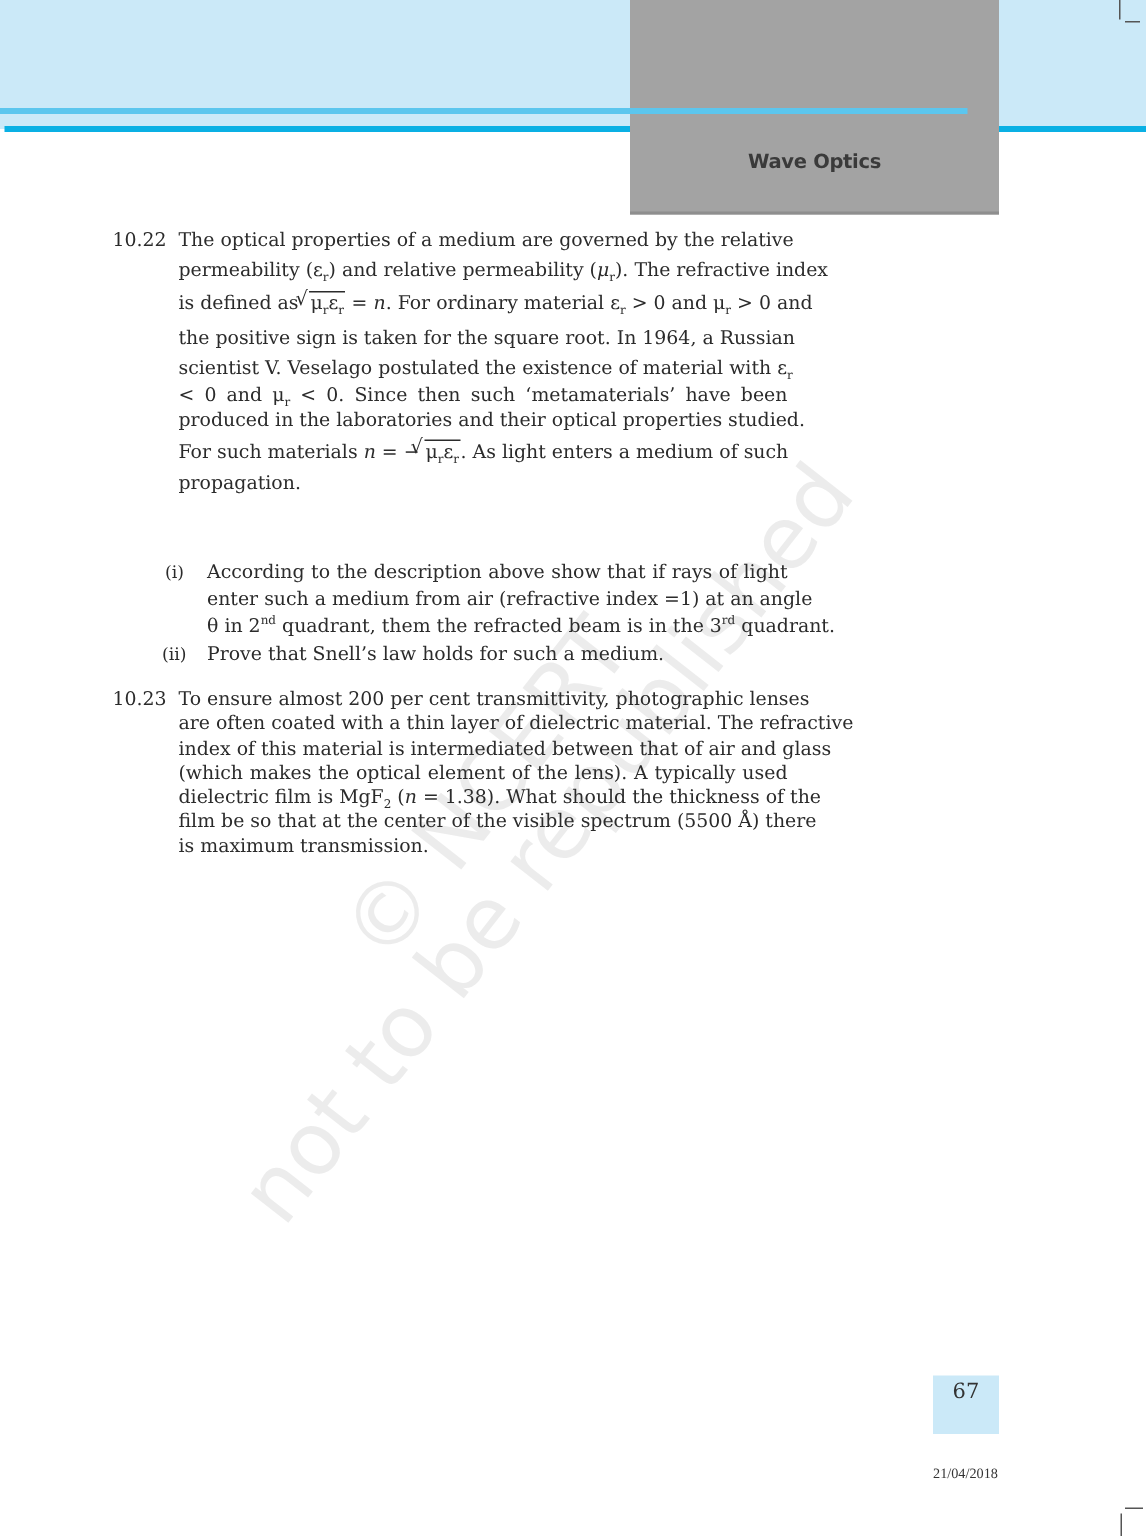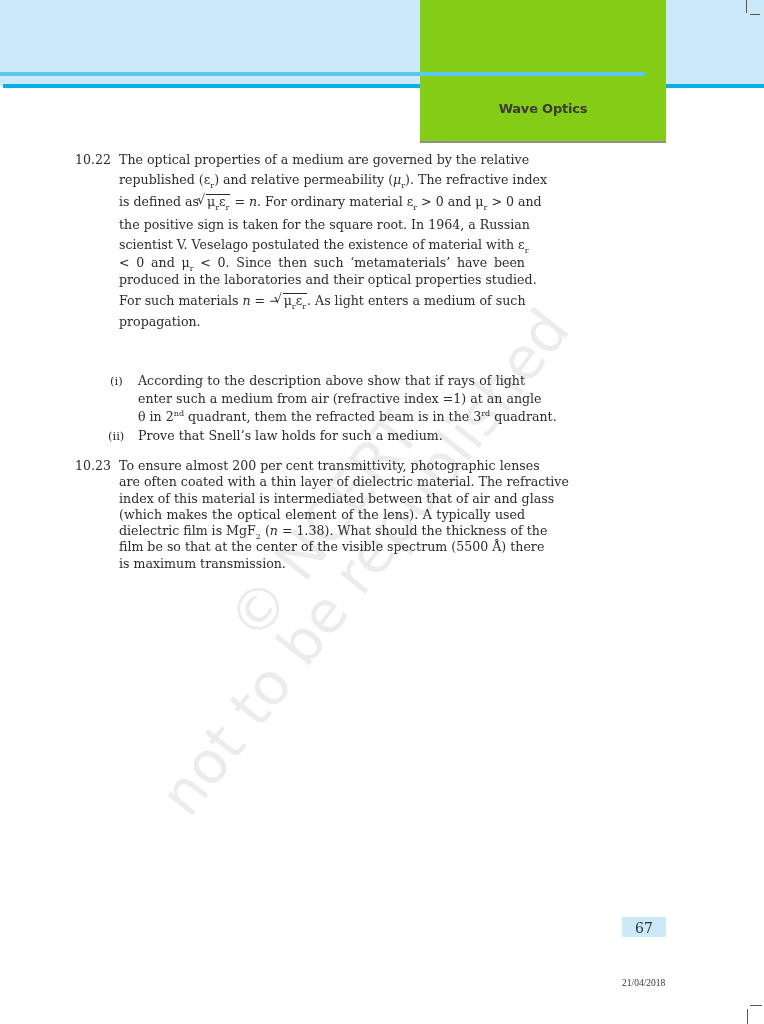--- a/index.html
+++ b/index.html
@@ -7,21 +7,21 @@
       width: 764px; height: 1024px; position: relative; overflow: hidden;
       background: #ffffff;
       font-family: "DejaVu Serif", "Liberation Serif", serif;
       color: #2a2a2a;
     }
     .band { position: absolute; left: 0; top: 0; width: 764px; height: 86px; background: #cbe9f8; }
     .line-light { position: absolute; left: 0; top: 72px; width: 645px; height: 4px; background: #5cc6ee; z-index: 3; }
     .line-dark { position: absolute; left: 3px; top: 84px; width: 761px; height: 4px; background: #0ab0e4; z-index: 1; }
     .gray-box {
       position: absolute; left: 420px; top: 0; width: 246px; height: 141px;
-      background: #84cc16; border-bottom: 2px solid #8e8e8e; z-index: 2;
+      background: #a3a3a3; border-bottom: 2px solid #8e8e8e; z-index: 2;
     }
     .chapter-title {
       position: absolute; left: 0; right: 0; top: 101px; text-align: center;
       font-family: "DejaVu Sans", "Liberation Sans", sans-serif;
       font-size: 13px; font-weight: bold; color: #3a3a3a; letter-spacing: -0.2px;
     }
     .crop-mark { position: absolute; background: #555; }
 
     .content { position: absolute; left: 0; top: 0; width: 764px; }
     .q {
@@ -48,21 +48,21 @@
 
     .watermark {
       position: absolute; color: rgba(200,200,200,0.35);
       font-family: "DejaVu Sans", "Liberation Sans", sans-serif;
       transform-origin: left bottom; white-space: nowrap; z-index: 0; pointer-events: none;
     }
     .wm1 { left: 268px; top: 585px; font-size: 58px; transform: rotate(-52deg); }
     .wm2 { left: 200px; top: 760px; font-size: 58px; transform: rotate(-52deg); }
 
     .page-num {
-      position: absolute; left: 622px; top: 917px; width: 44px; height: 20px;
+      position: absolute; left: 622px; top: 917px; width: 44px; height: 39px;
       background: #cbe9f8; text-align: center; line-height: 22px;
       font-size: 14px; color: #333;
     }
     .date {
       position: absolute; left: 622px; top: 978px;
       font-family: Liberation Serif, serif; font-size: 9.5px; color: #333;
     }
   </style>
 </head>
 <body>
@@ -81,21 +81,21 @@
 
 <div class="watermark wm1">© NCERT</div>
 <div class="watermark wm2">not to be republished</div>
 
 <div class="content">
 
   <div class="q" style="top:150px;">
     <span class="num">10.22</span>
     <div class="text">
       <span class="line">The optical properties of a medium are governed by the relative</span>
-      <span class="line"><span>republished (ε</span><sub>r</sub><span>) and relative permeability (</span><span class="it">μ</span><sub>r</sub><span>). The refractive index</span></span>
+      <span class="line"><span>permeability (ε</span><sub>r</sub><span>) and relative permeability (</span><span class="it">μ</span><sub>r</sub><span>). The refractive index</span></span>
       <span class="line tall"><span>is defined as</span> <span class="sqrt"><span>μ</span><sub>r</sub><span>ε</span><sub>r</sub></span><span> = </span><span class="it">n</span><span>. For ordinary material ε</span><sub>r</sub><span> &gt; 0 and μ</span><sub>r</sub><span> &gt; 0 and</span></span>
       <span class="line">the positive sign is taken for the square root. In 1964, a Russian</span>
       <span class="line"><span>scientist V. Veselago postulated the existence of material with ε</span><sub>r</sub></span>
       <span class="line" style="line-height:17px;"><span>&lt; 0 and μ</span><sub>r</sub><span> &lt; 0. Since then such ‘metamaterials’ have been</span></span>
       <span class="line" style="line-height:17px;">produced in the laboratories and their optical properties studied.</span>
       <span class="line tall"><span>For such materials </span><span class="it">n</span><span> = −</span><span class="sqrt"><span>μ</span><sub>r</sub><span>ε</span><sub>r</sub></span><span>. As light enters a medium of such</span></span>
       <span class="line last" style="line-height:16px;">propagation.</span>
     </div>
   </div>
 

